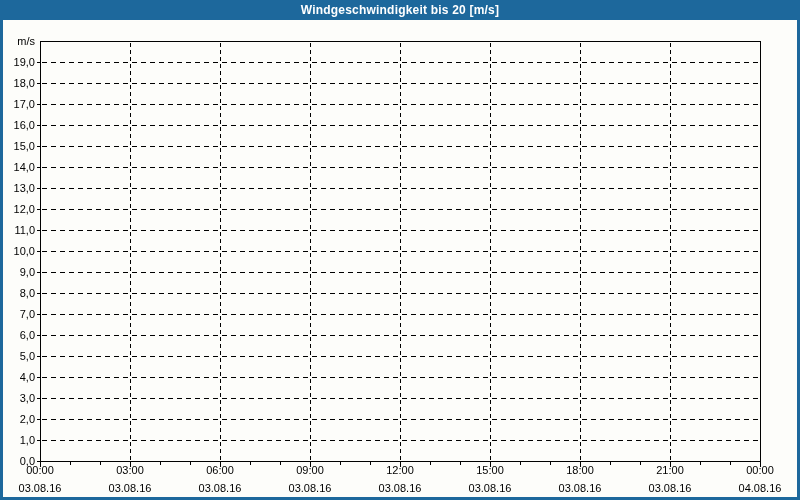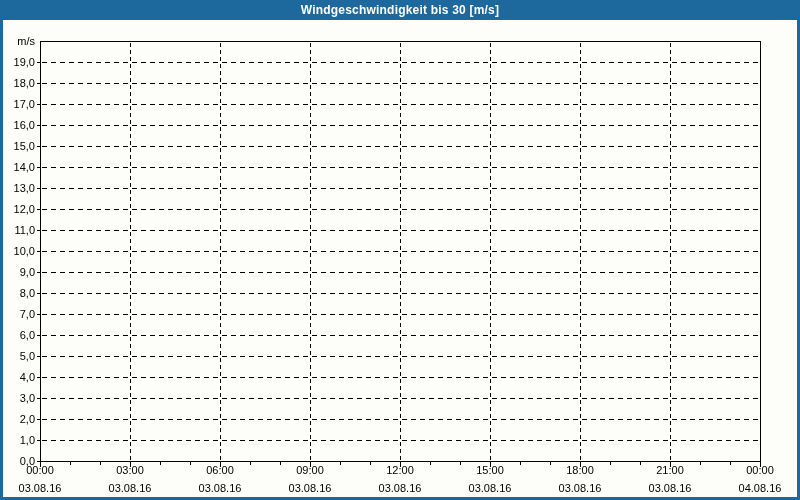--- a/index.html
+++ b/index.html
@@ -40,21 +40,21 @@
     fill:var(--text-color,#000);
   }
   #chart-svg .ylab{text-anchor:end;}
   #chart-svg .xlab{text-anchor:middle;}
 </style>
 </head>
 <body>
 
 <div class="page">
   <div class="title-bar">
-    <span>Windgeschwindigkeit bis 30 [m/s]</span>
+    <span>Windgeschwindigkeit bis 20 [m/s]</span>
   </div>
   <div class="content"></div>
   <svg id="chart-svg" viewBox="0 0 800 500" xmlns="http://www.w3.org/2000/svg">
       <line x1="37" y1="461.5" x2="40" y2="461.5" class="tick"></line>
       <text x="35" y="465" class="ylab">0,0</text>
       <line x1="42" y1="440.5" x2="759" y2="440.5" class="grid h"></line>
       <line x1="37" y1="440.5" x2="40" y2="440.5" class="tick"></line>
       <text x="35" y="444" class="ylab">1,0</text>
       <line x1="42" y1="419.5" x2="759" y2="419.5" class="grid h"></line>
       <line x1="37" y1="419.5" x2="40" y2="419.5" class="tick"></line>

